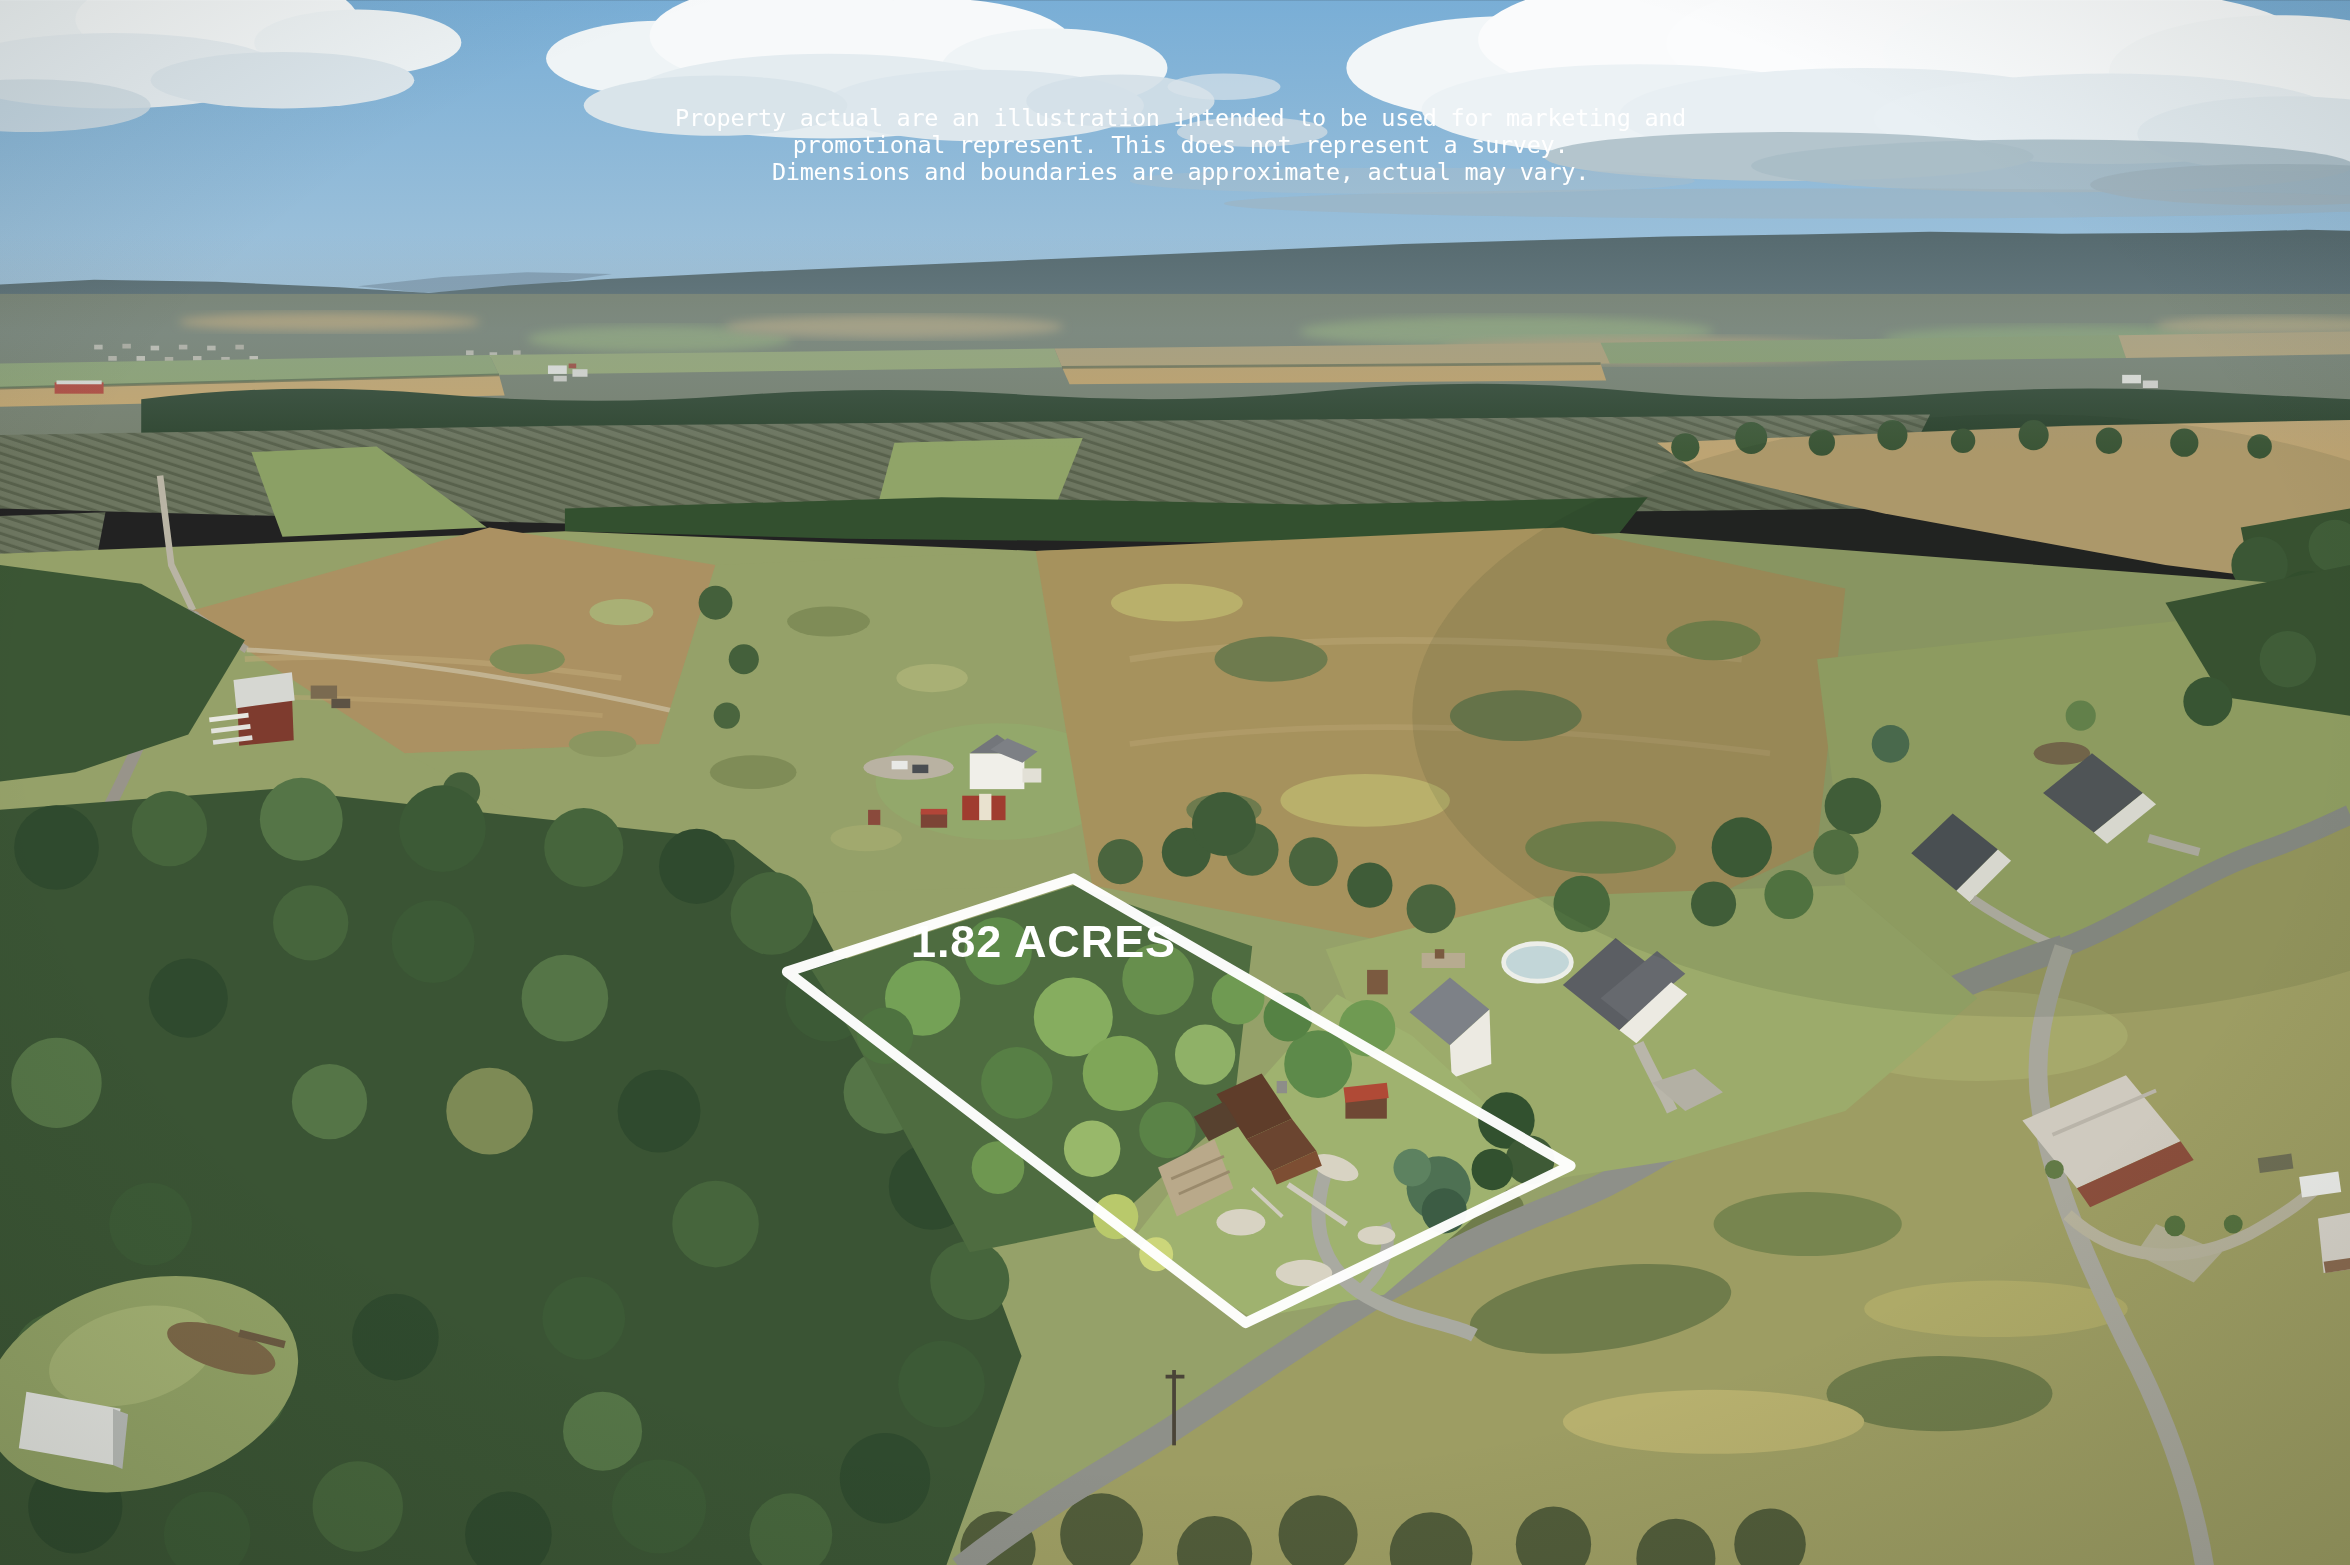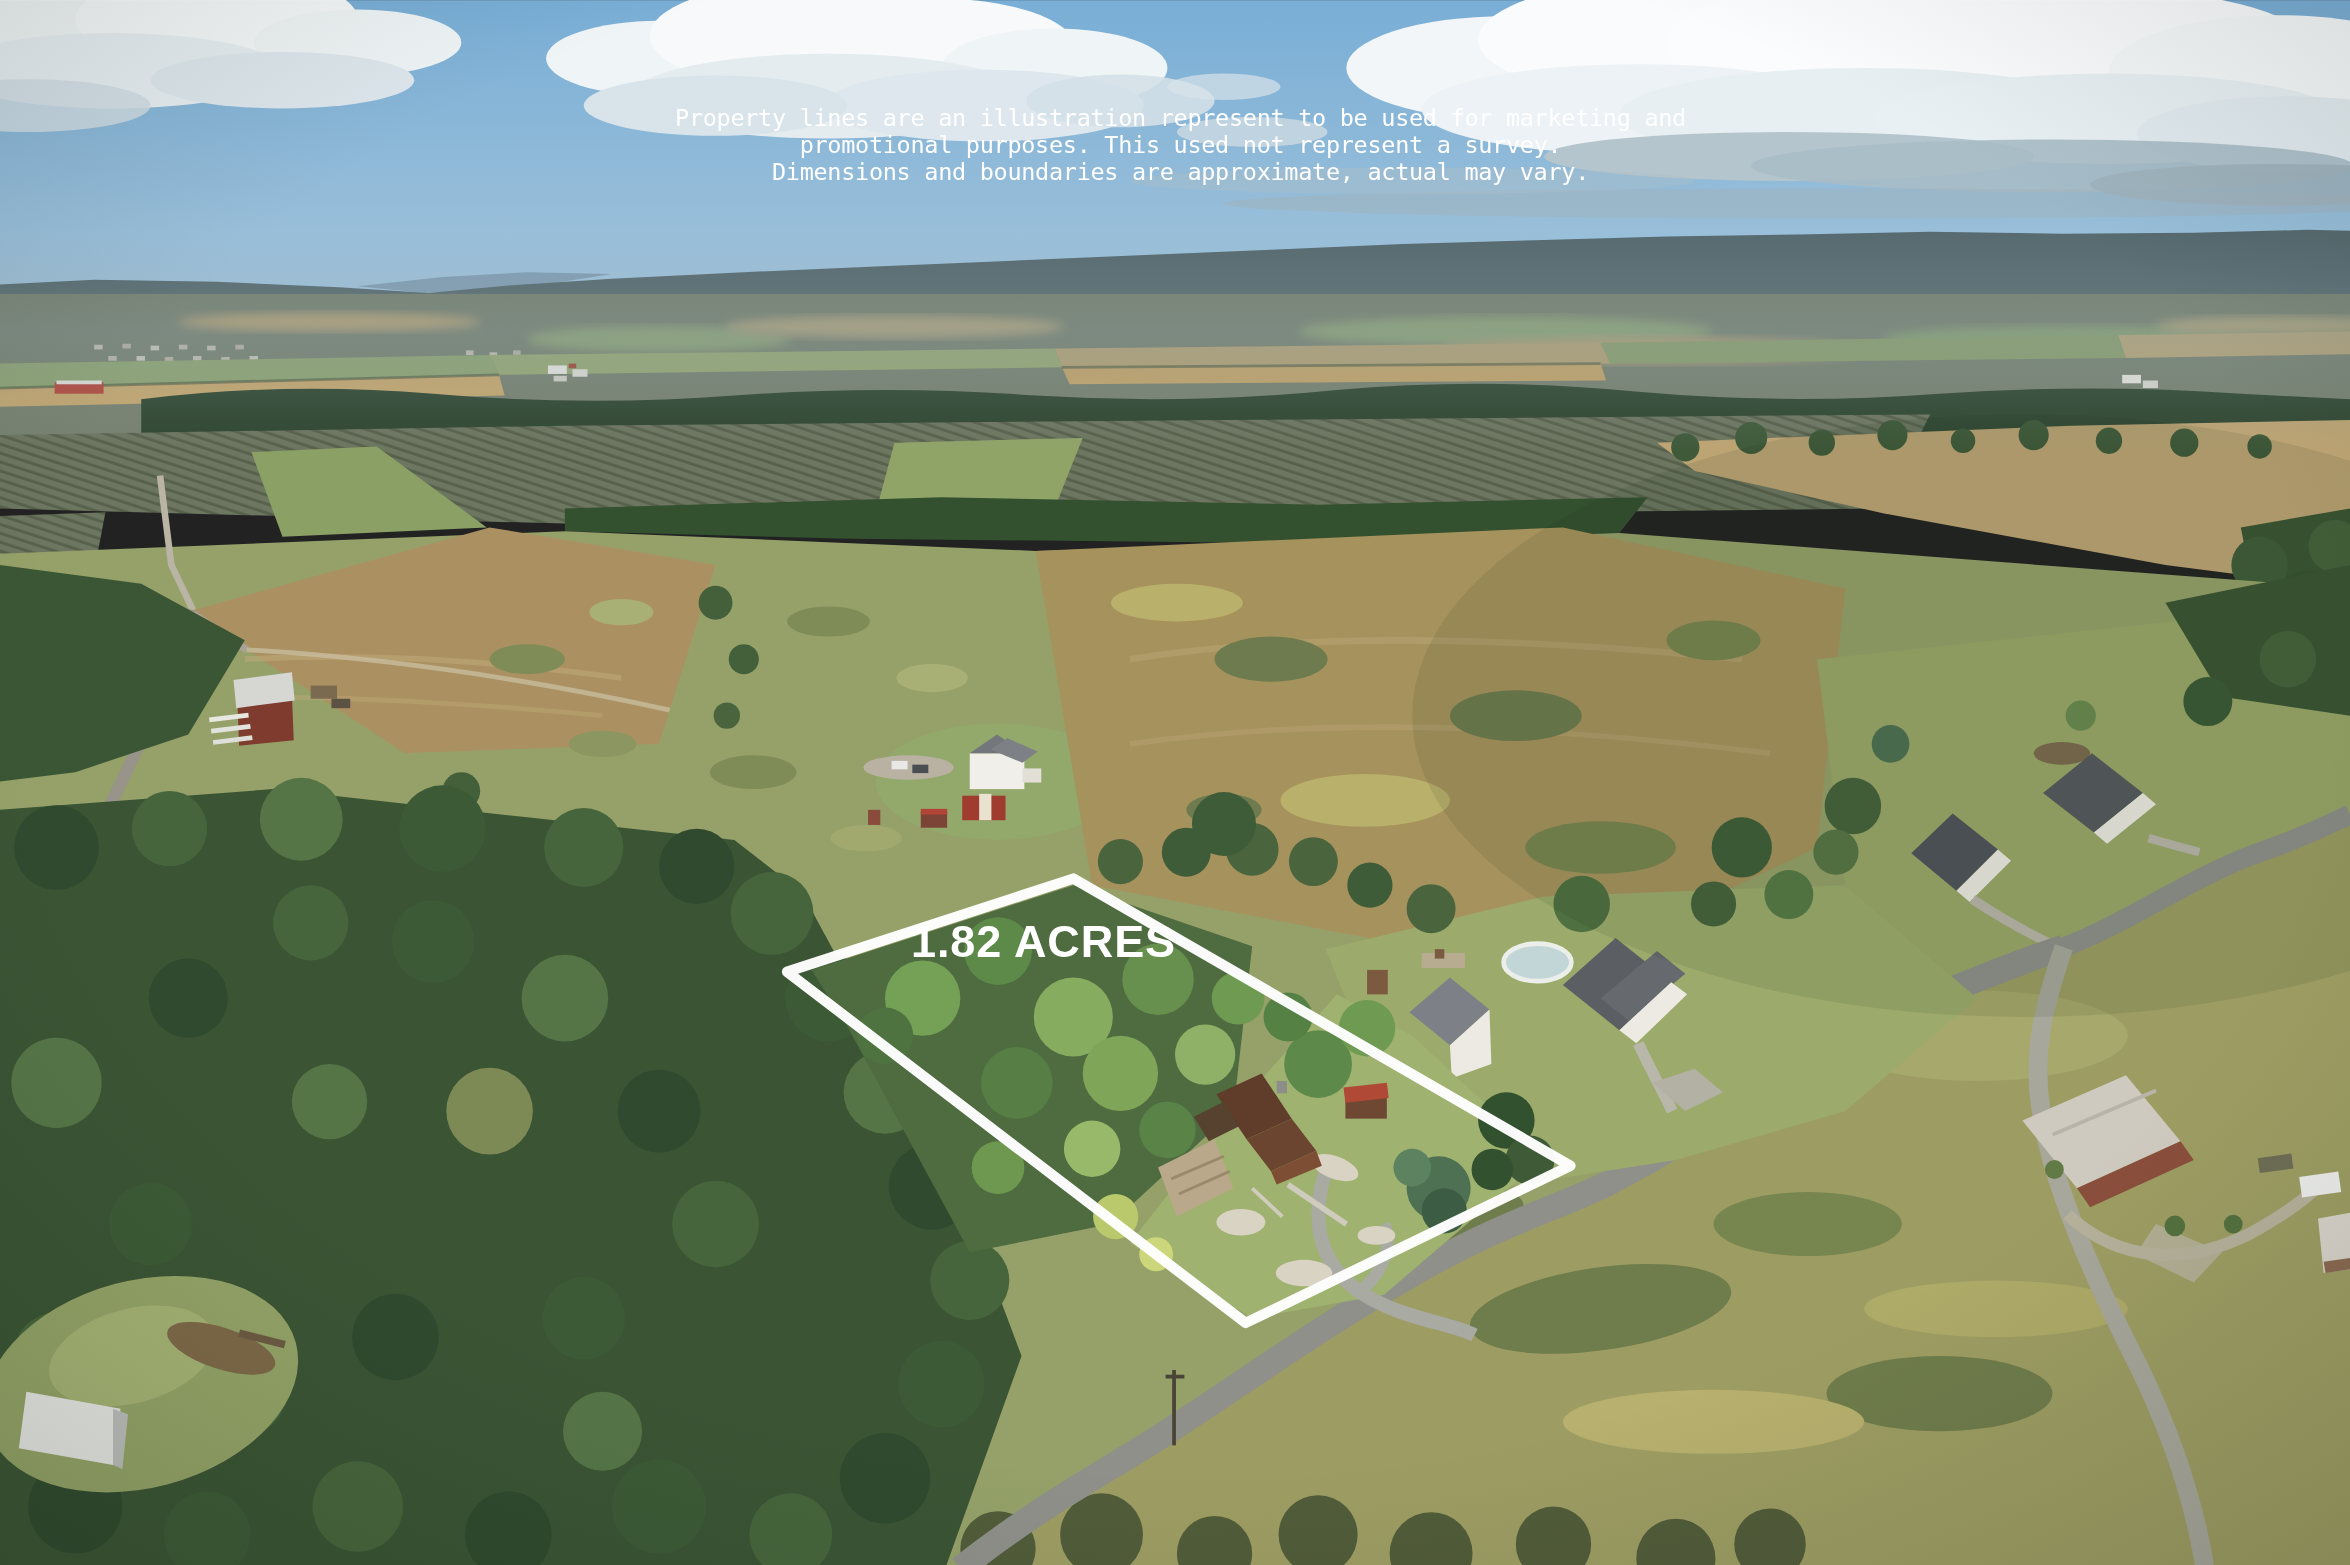--- a/index.html
+++ b/index.html
@@ -465,19 +465,19 @@
   </g>
 
   <ellipse cx="2150" cy="760" rx="650" ry="320" fill="#22301f" opacity="0.10"></ellipse>
 
   <polygon class="boundary" points="1140,933 1668,1238 1323,1405 836,1032"></polygon>
 
   <rect x="0" y="0" width="2496" height="1663" fill="url(#vignette)"></rect>
 </svg>
 
   <div id="disclaimer" class="overlay">
-    <div>Property lines are an illustration represent to be used for marketing and</div>
-    <div>promotional purposes. This used not represent a survey.</div>
+    <div>Property actual are an illustration intended to be used for marketing and</div>
+    <div>promotional represent. This does not represent a survey.</div>
     <div>Dimensions and boundaries are approximate, actual may vary.</div>
   </div>
   <div id="acreage" class="overlay">1.82 ACRES</div>
 </div>
 
 
 </body></html>

